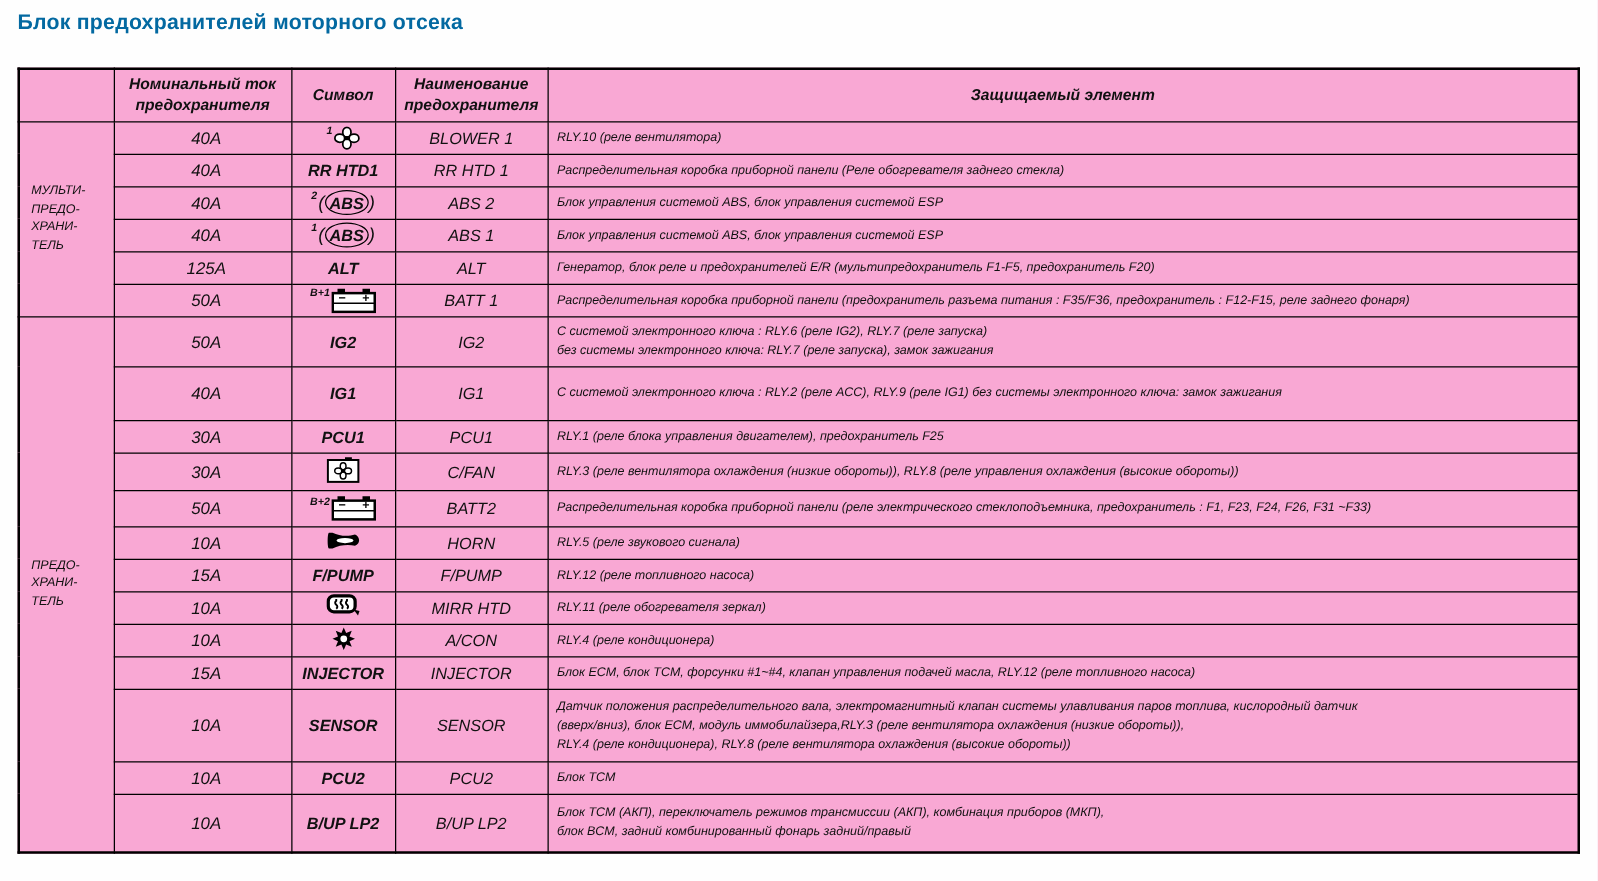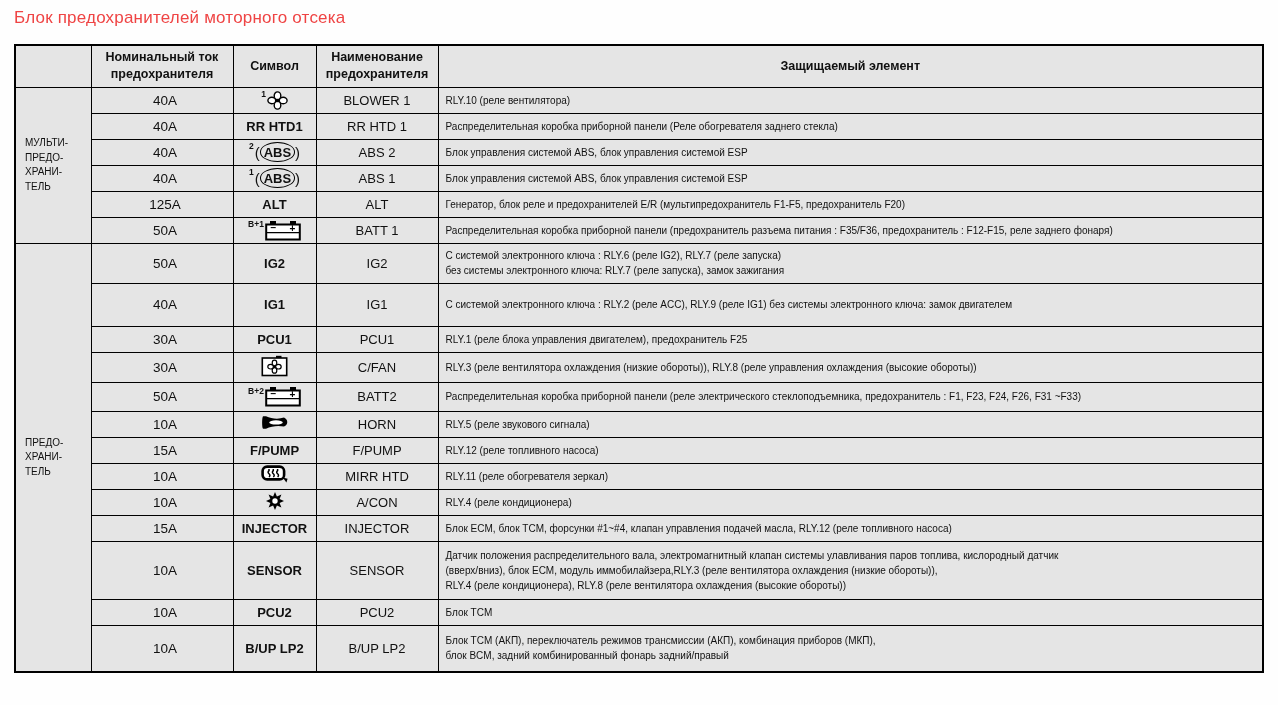--- a/index.html
+++ b/index.html
@@ -1,21 +1,21 @@
 <!DOCTYPE html>
 <html><head>
 <meta charset="utf-8">
 <style>
   * { box-sizing: border-box; }
   html,body { margin:0; padding:0; background:#fff; }
   body { font-family:"Liberation Sans","DejaVu Sans",sans-serif; color:#111; }
   .page { width:1278px; height:705px; background:#fefefe; padding:6px 12px 0 14px; overflow:hidden; }
-  .title { font-size:17px; font-weight:normal; letter-spacing:.2px; margin:2px 0 0 0; color:#ef4444; }
-  table.fuse-table { border-collapse:collapse; table-layout:fixed; width:1248px; margin-top:16px;
-                     border:2px solid #000; background:#e5e5e5; }
+  .title { font-size:17px; font-weight:bold; letter-spacing:.2px; margin:2px 0 0 0; color:#0369a1; }
+  table.fuse-table { border-collapse:collapse; table-layout:fixed; width:1248px; margin-top:26px;
+                     border:2px solid #000; background:#f9a8d4;font-style:italic; }
   col.c-group { width:76px; }
   col.c-cur   { width:142px; }
   col.c-sym   { width:83px; }
   col.c-name  { width:122px; }
   col.c-prot  { width:825px; }
   th, td { border:1px solid #000; padding:2px 4px; vertical-align:middle; overflow:hidden; }
   thead th { height:42px; font-size:12.5px; font-weight:bold; text-align:center; line-height:1.35; padding:2px 6px; }
   td.group-cell { font-size:10px; font-weight:normal; text-align:left; padding-left:9px;
                   white-space:pre-line; line-height:1.45; vertical-align:middle; }
   td.cur  { text-align:center; font-size:13.5px;padding-left:10px; }
@@ -153,21 +153,21 @@
           <td class="prot">
             <div>С системой электронного ключа : RLY.6 (реле IG2), RLY.7 (реле запуска)</div>
             <div>без системы электронного ключа: RLY.7 (реле запуска), замок зажигания</div>
           </td>
         </tr>
         <tr>
           <td class="cur">40A</td>
           <td class="sym"><span class="sym-text">IG1</span></td>
           <td class="name">IG1</td>
           <td class="prot">
-            <div>С системой электронного ключа : RLY.2 (реле ACC), RLY.9 (реле IG1) без системы электронного ключа: замок двигателем</div>
+            <div>С системой электронного ключа : RLY.2 (реле ACC), RLY.9 (реле IG1) без системы электронного ключа: замок зажигания</div>
           </td>
         </tr>
         <tr>
           <td class="cur">30A</td>
           <td class="sym"><span class="sym-text">PCU1</span></td>
           <td class="name">PCU1</td>
           <td class="prot">
             <div>RLY.1 (реле блока управления двигателем), предохранитель F25</div>
           </td>
         </tr>

